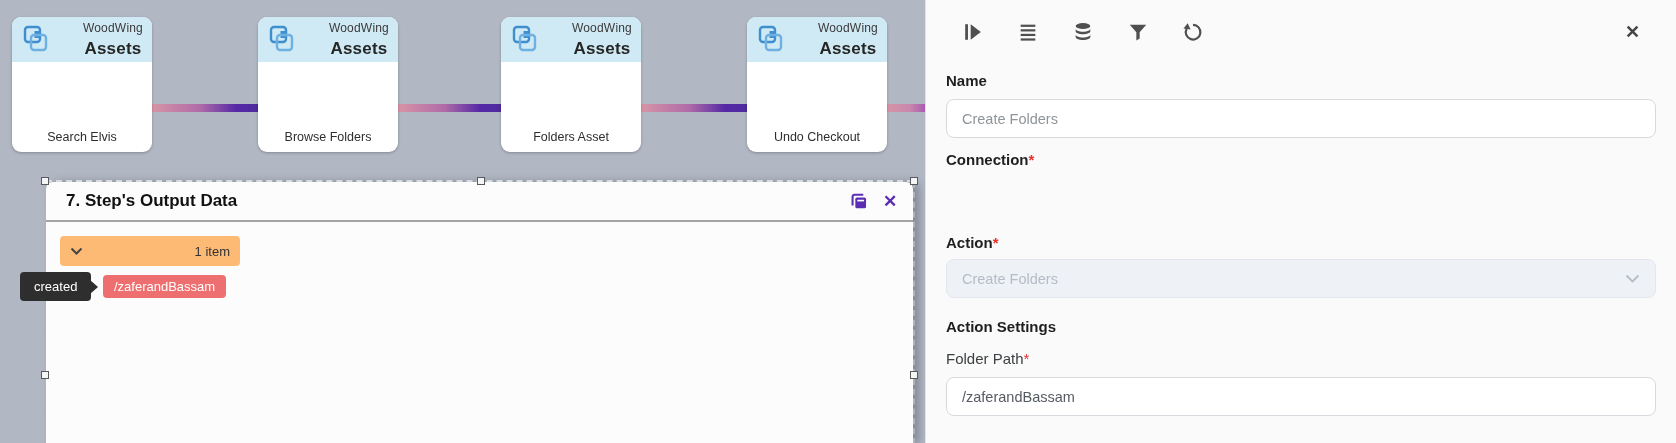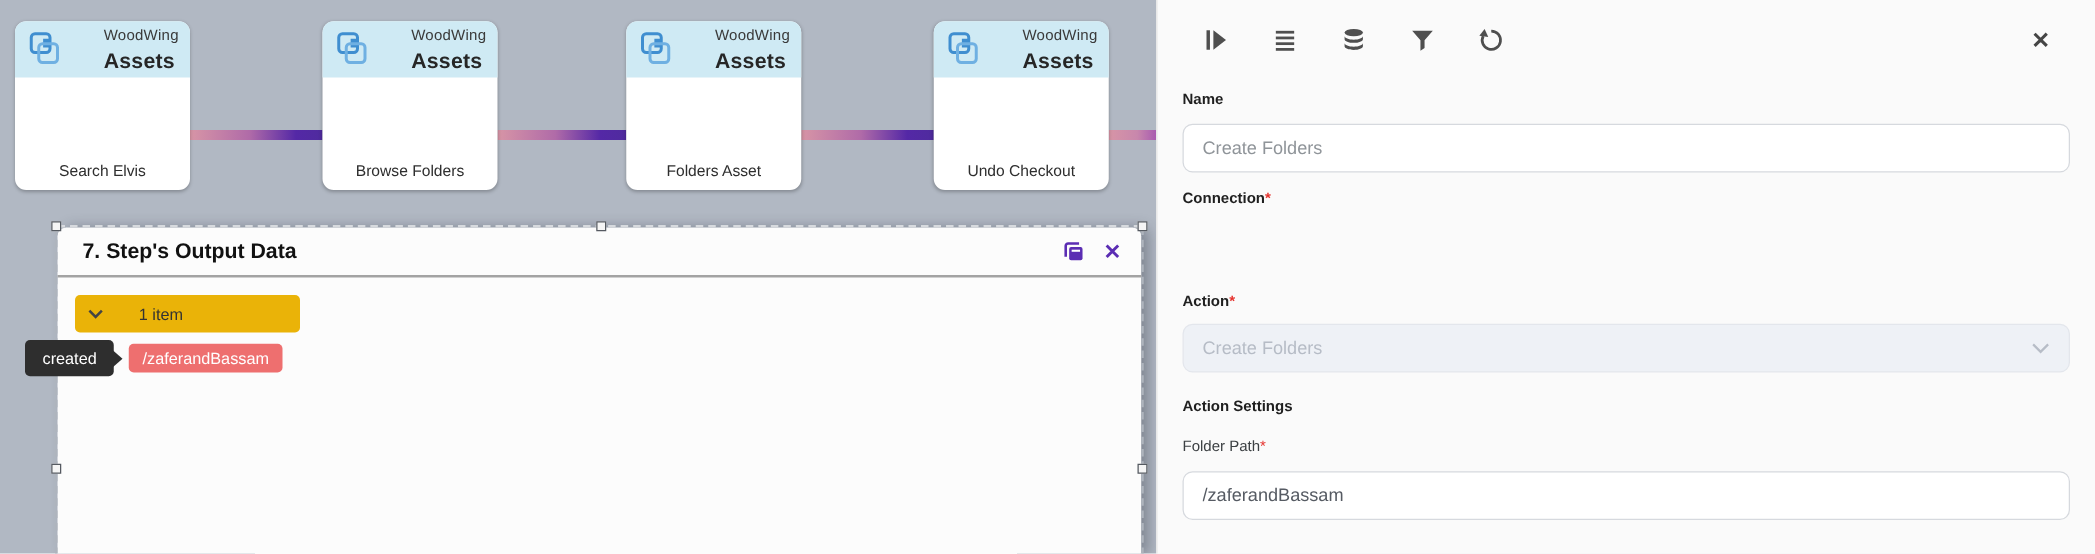--- a/index.html
+++ b/index.html
@@ -8,59 +8,59 @@
 
   
   .canvas { position:absolute; left:0; top:0; width:925px; height:443px; background:#b1b8c3; overflow:hidden; }
 
   .conn { position:absolute; top:104px; height:8px; background:linear-gradient(to right,#d795a6 0%,#b06ba8 45%,#5428a6 80%,#4f2b9e 100%); }
   .conn.partial { background:linear-gradient(to right,#d795a6 0%,#c887ac 60%,#a85bb0 100%); }
 
   .node { position:absolute; top:17px; width:140px; height:135px; background:#fff; border-radius:9px;
           box-shadow:0 1px 3px rgba(0,0,0,.25); }
   .node-header { height:45px; background:#cfeaf4; border-radius:9px 9px 0 0; display:flex; align-items:center; padding:0 9px 0 8px; }
-  .brand-text { margin-left:auto; text-align:left; line-height:1; }
+  .brand-text { margin-left:auto; text-align:center; line-height:1; }
   .brand-top { font-size:12px; color:#3a3a3a; display:block; letter-spacing:.2px; }
   .brand-bottom { font-size:17px; font-weight:bold; color:#262626; display:block; margin-top:6px; letter-spacing:.2px; }
   .node-label { position:absolute; bottom:8px; left:0; right:0; text-align:center; font-size:12.5px; color:#2e2e2e; }
 
   
   .popup { position:absolute; left:46px; top:182px; width:867px; height:262px; background:#fcfcfc;
            border-radius:7px 7px 0 0; box-shadow:6px 0 10px rgba(40,45,60,.35); }
   .sel-top { position:absolute; left:0; top:-2px; width:100%; border-top:2px dashed #d7dade; }
   .sel-left { position:absolute; left:-2px; top:0; height:100%; border-left:2px dashed #aeb4bd; }
   .sel-right { position:absolute; right:-2px; top:0; height:100%; border-right:2px dashed #aeb4bd; }
   .handle { position:absolute; width:8px; height:8px; background:#f5f5f5; border:1.5px solid #555a61; }
   .h-tl { left:-5px; top:-5px; } .h-tc { left:431px; top:-5px; } .h-tr { right:-5px; top:-5px; }
   .h-l { left:-5px; top:189px; } .h-r { right:-5px; top:189px; }
 
   .popup-header { height:40px; border-bottom:2px solid #a3a3a3; display:flex; align-items:center; padding:0 12px 0 20px; }
   .popup-title { font-size:17px; font-weight:bold; color:#111; }
   .popup-actions { margin-left:auto; display:flex; align-items:center; gap:10px; }
   .icon-btn { width:22px; height:22px; display:flex; align-items:center; justify-content:center; cursor:pointer; }
   .popup-close { color:#5b2db3; font-size:17px; font-weight:bold; line-height:1; }
 
-  .items-row { position:absolute; left:14px; top:54px; width:180px; height:30px; background:#eab308;
-               border-radius:4px; display:flex; align-items:center; padding:0 10px; gap:28px; }
+  .items-row { position:absolute; left:14px; top:54px; width:180px; height:30px; background:#fdba74;
+               border-radius:4px; display:flex; align-items:center; padding:0 10px; gap:28px;justify-content:space-between; }
   .items-text { font-size:13px; color:#333; }
 
   .created-tip { position:absolute; left:-26px; top:90px; height:29px; background:#2e2e2e; color:#fff;
                  font-size:13px; border-radius:4px; display:flex; align-items:center; padding:0 14px; }
   .created-tip:after { content:""; position:absolute; right:-7px; top:50%; margin-top:-7px;
                        border:7px solid transparent; border-right-width:0; border-left:8px solid #2e2e2e; }
   .created-badge { position:absolute; left:57px; top:93px; height:23px; background:#ee6f6f; color:#fff;
                    font-size:13px; border-radius:4px; display:flex; align-items:center; padding:0 11px; }
 
   
   .panel { position:absolute; left:925px; top:0; width:751px; height:443px; background:#fafafa; border-left:1px solid #e3e3e3; }
   .toolbar { position:absolute; left:36px; top:21px; display:flex; gap:33px; align-items:center; }
   .tb-icon { width:22px; height:22px; cursor:pointer; }
   .panel-close { position:absolute; right:36px; top:21px; font-size:18px; font-weight:bold; color:#454545; cursor:pointer; line-height:22px; }
 
-  .fld-label { position:absolute; left:20px; font-size:12px; font-weight:bold; color:#1f1f1f; }
+  .fld-label { position:absolute; left:20px; font-size:15px; font-weight:bold; color:#1f1f1f; }
   .fld-label .req { color:#e5322d; }
   .fld-label.regular { font-weight:normal; color:#3c4043; }
   .text-input { position:absolute; left:20px; width:710px; height:39px; background:#fff; border:1px solid #d6d9de;
                 border-radius:8px; font-size:14.5px; padding:0 15px; font-family:"Liberation Sans",sans-serif; outline:none; }
   .text-input.gray { color:#8f9499; }
   .text-input.dark { color:#565b63; }
   .select-box { position:absolute; left:20px; width:710px; height:39px; background:#eef1f6; border:1px solid #e3e6ec;
                 border-radius:8px; display:flex; align-items:center; padding:0 15px; cursor:default; }
   .select-value { font-size:14.5px; color:#b6bcc6; }
   .select-box svg { margin-left:auto; }

